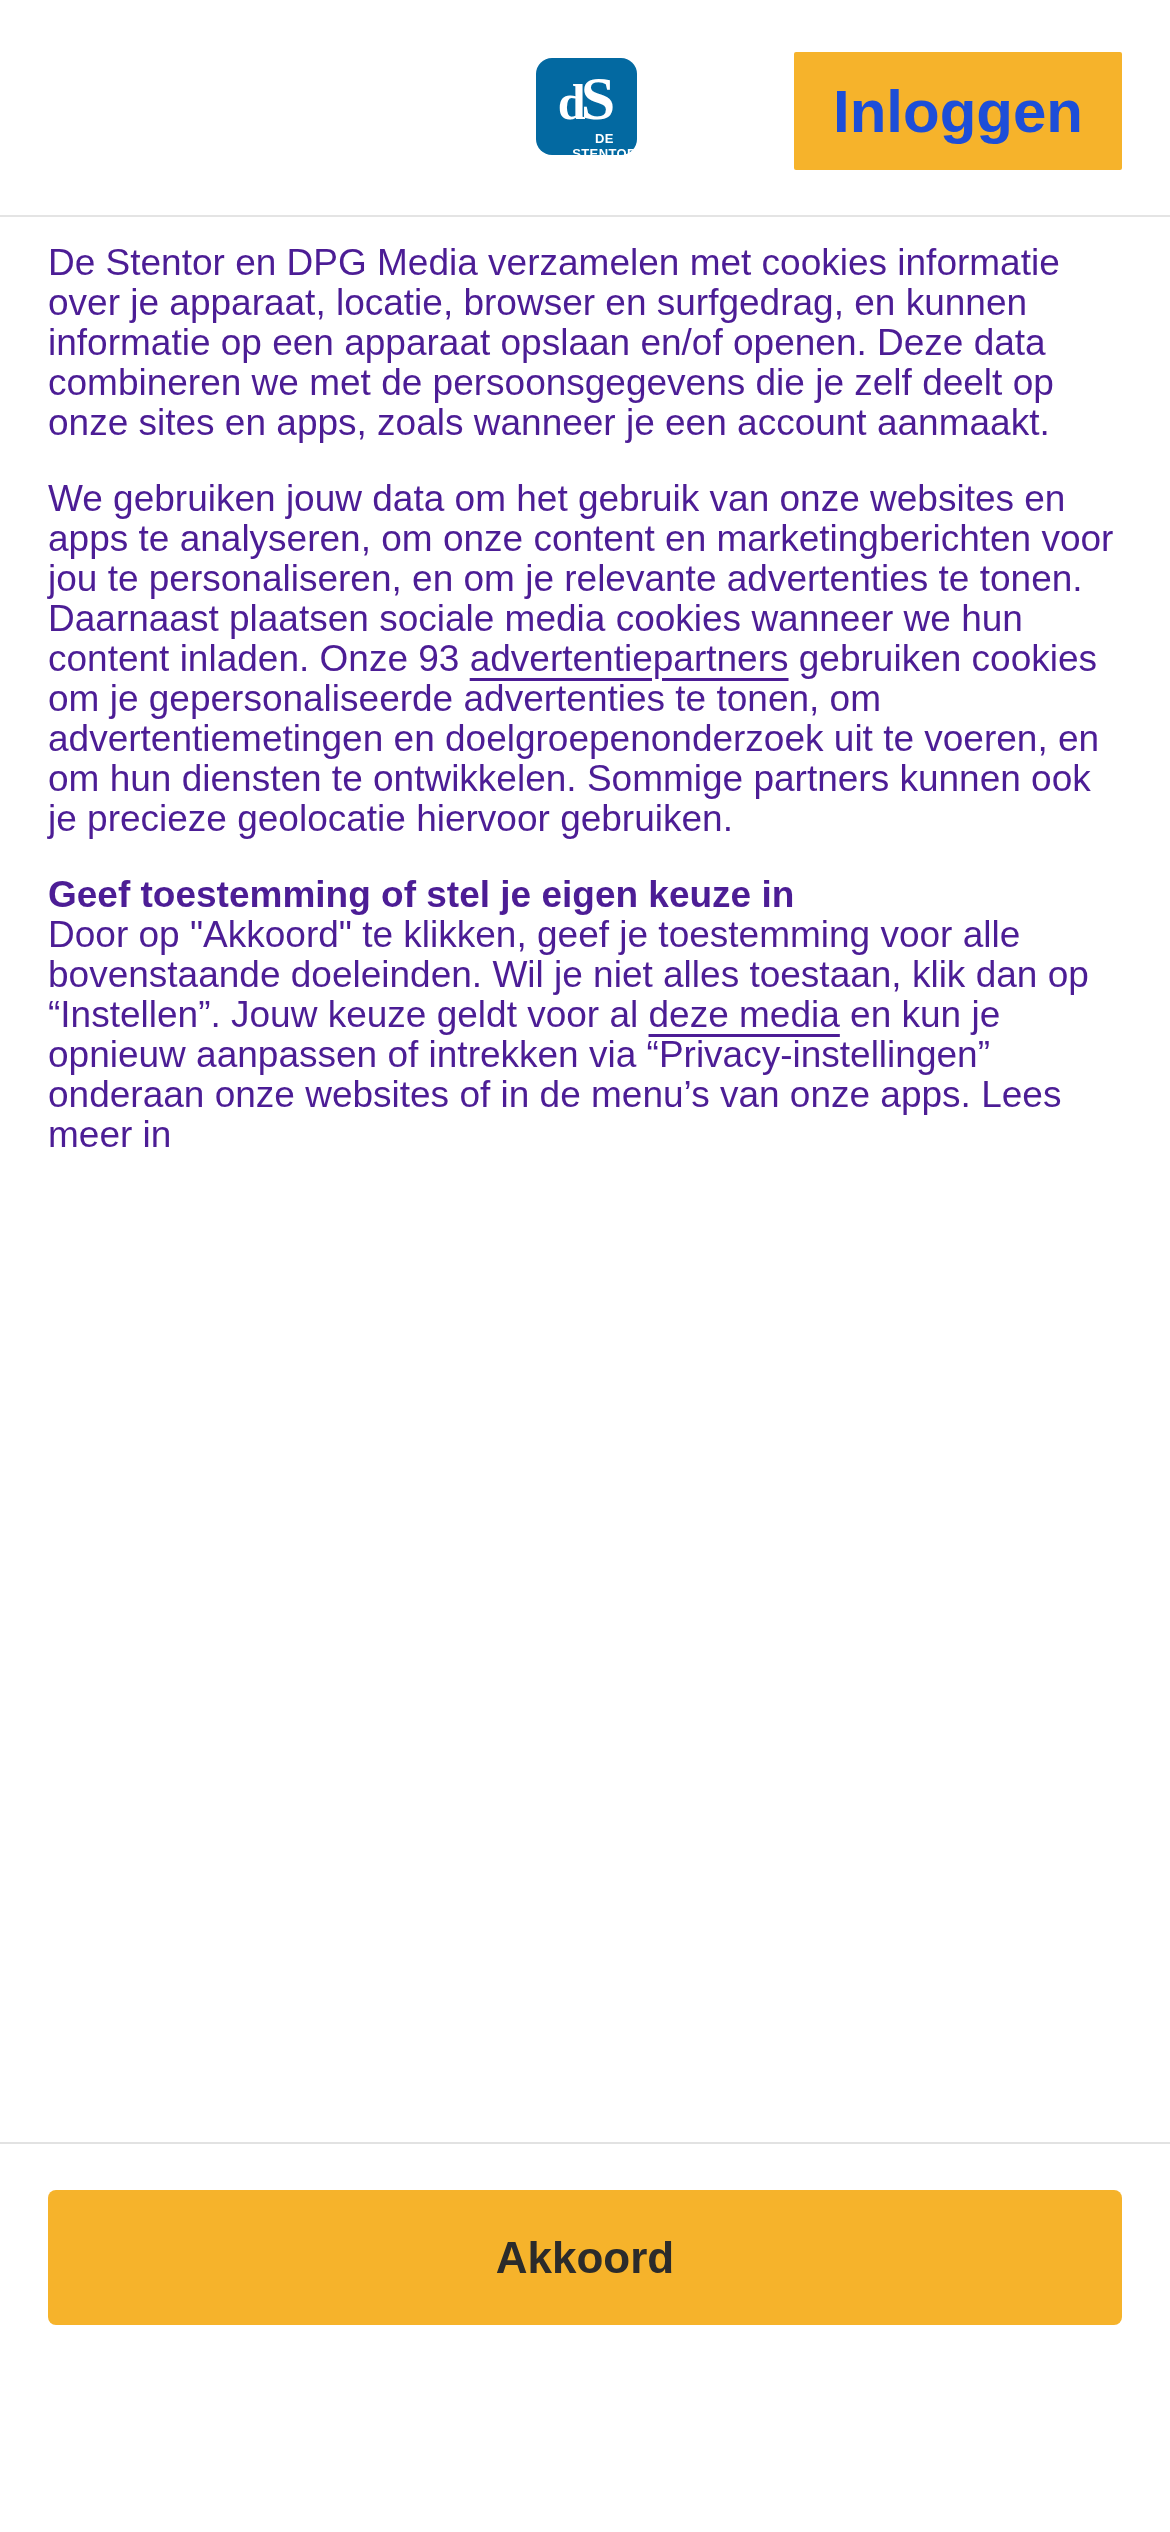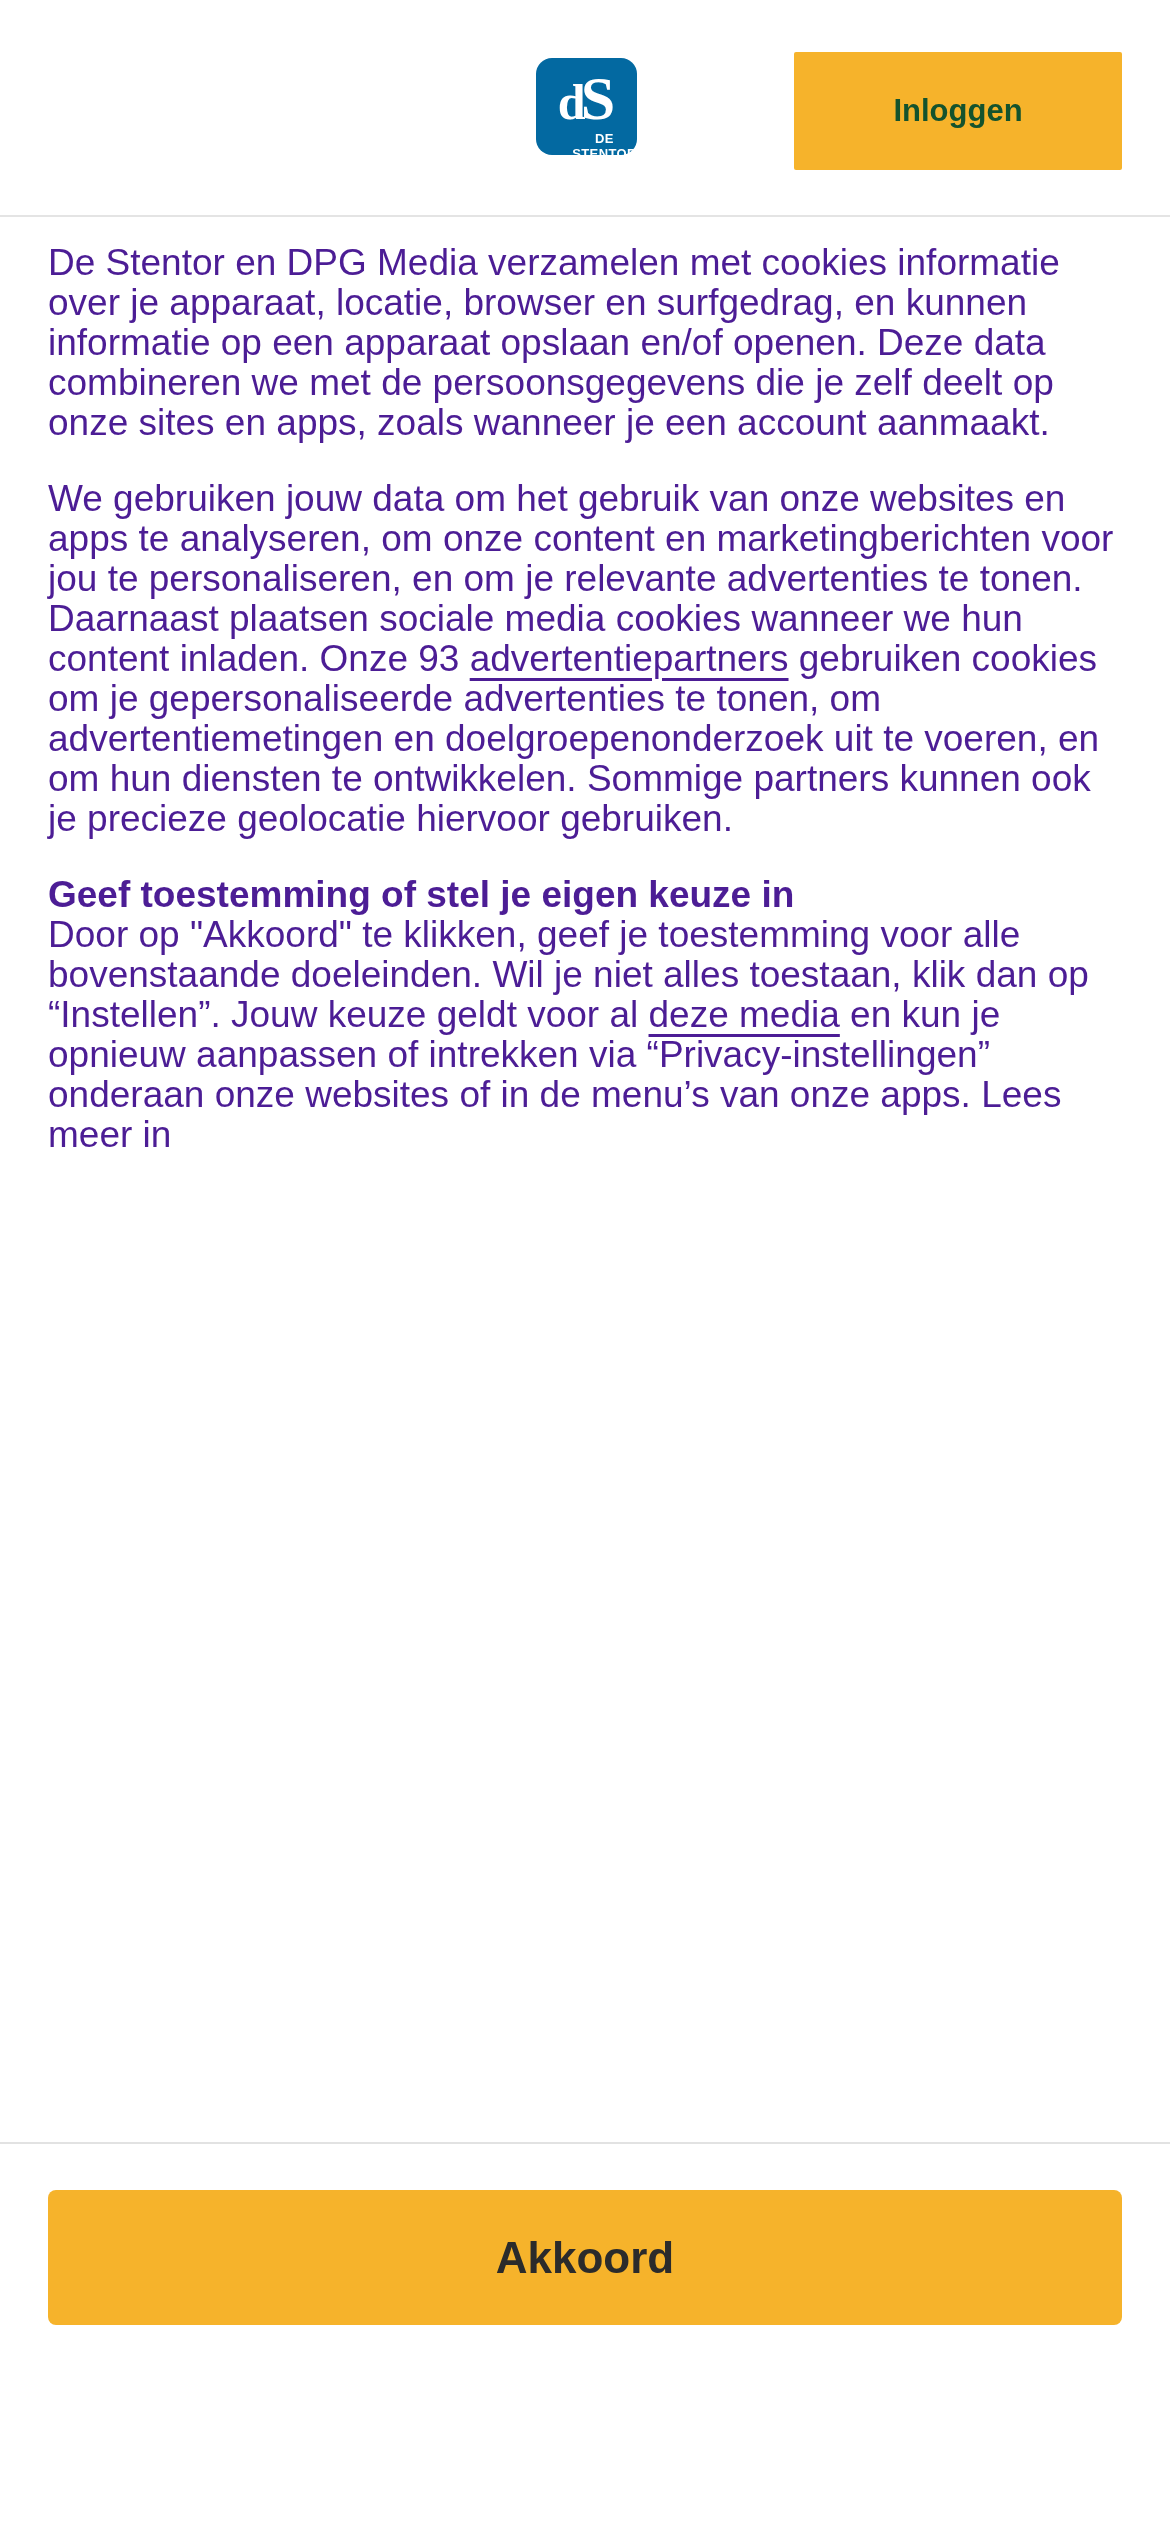--- a/index.html
+++ b/index.html
@@ -45,21 +45,21 @@
   .ds-s { font-size:62px; margin-left:-5px; vertical-align:baseline; }
   .ds-name {
     display:block; margin-top:0px;
     font-size:13px; font-weight:bold; letter-spacing:0.4px;padding-left:36px;
   }
 
   .login-btn {
     position:absolute; right:48px; top:52px; width:328px; height:118px;
     background:#F6B32B; border:none; border-radius:2px;
     font-family:"Liberation Sans", sans-serif;
-    font-size:31px; font-weight:bold; color:#14532d;
+    font-size:60px; font-weight:bold; color:#1d4ed8;
     cursor:pointer;
   }
 
   
   .content {
     position:absolute; top:217px; left:0; right:0; bottom:0;
     padding:26px 48px 0 48px; box-sizing:border-box; z-index:1;
   }
   .page-title {
     margin:0 0 46px 0; text-align:center;

